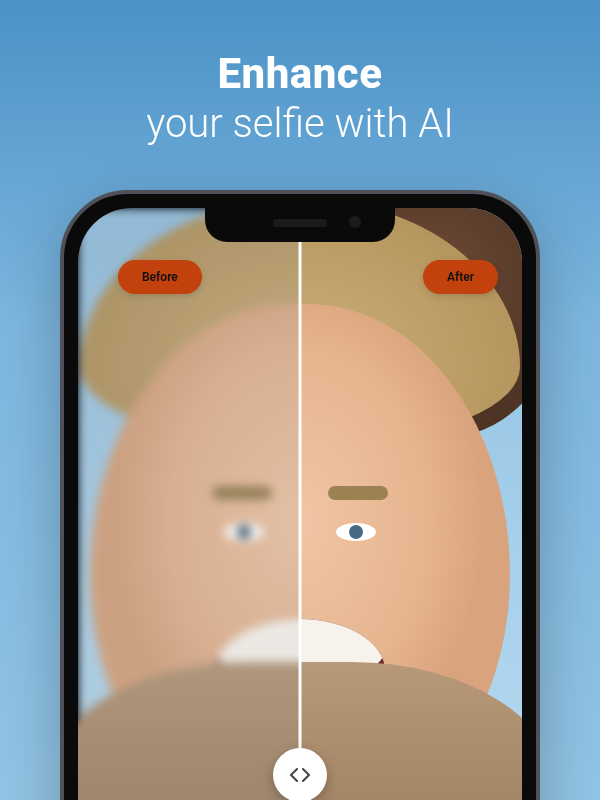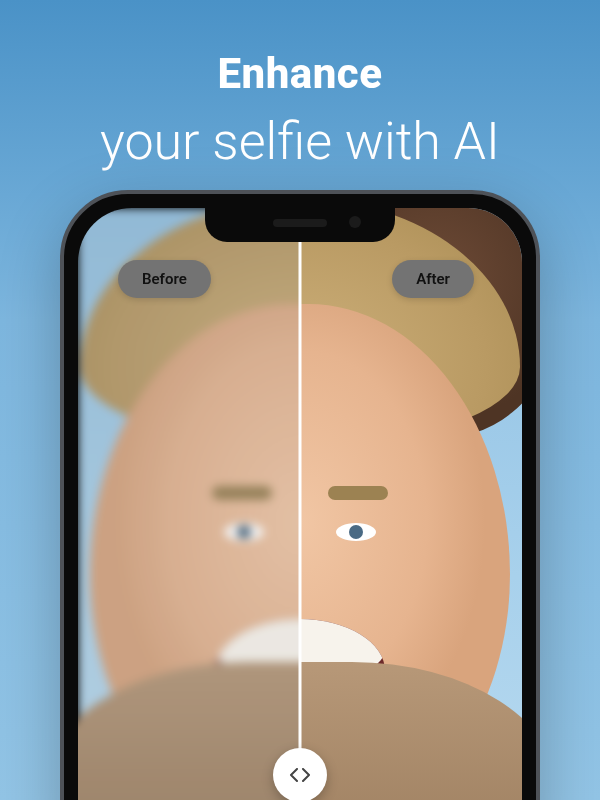--- a/index.html
+++ b/index.html
@@ -15,23 +15,23 @@
     color: #ffffff;
     padding-top: 50px;
     line-height: 1.15;
   }
   .headline .title {
     font-size: 42px;
     font-weight: 800;
     letter-spacing: 0.5px;
   }
   .headline .subtitle {
-    font-size: 52px;
+    font-size: 40px;
     font-weight: 300;
-    margin-top: 14px;
+    margin-top: 3px;
   }
 
   
   .phone {
     position: absolute;
     left: 50%;
     transform: translateX(-50%);
     top: 190px;
     width: 480px;
     height: 650px; 
@@ -175,31 +175,31 @@
     top: 0; bottom: 0;
     width: 3px;
     transform: translateX(-50%);
     background: #ffffff;
     z-index: 20;
   }
 
   .pill {
     position: absolute;
     top: 52px;
-    background: #737373;
+    background: #c2410c;
     color: #111;
-    font-size: 15px;
+    font-size: 12px;
     font-weight: 600;
     padding: 10px 24px;
     border-radius: 999px;
     z-index: 30;
     box-shadow: 0 2px 6px rgba(0,0,0,0.15);
   }
   .pill.before { left: 40px; }
-  .pill.after  { right: 48px; }
+  .pill.after  { right: 24px; }
 
   .slider-handle {
     position: absolute;
     left: 50%;
     bottom: 20px;
     transform: translateX(-50%);
     width: 54px; height: 54px;
     background: #ffffff;
     border-radius: 50%;
     z-index: 40;

